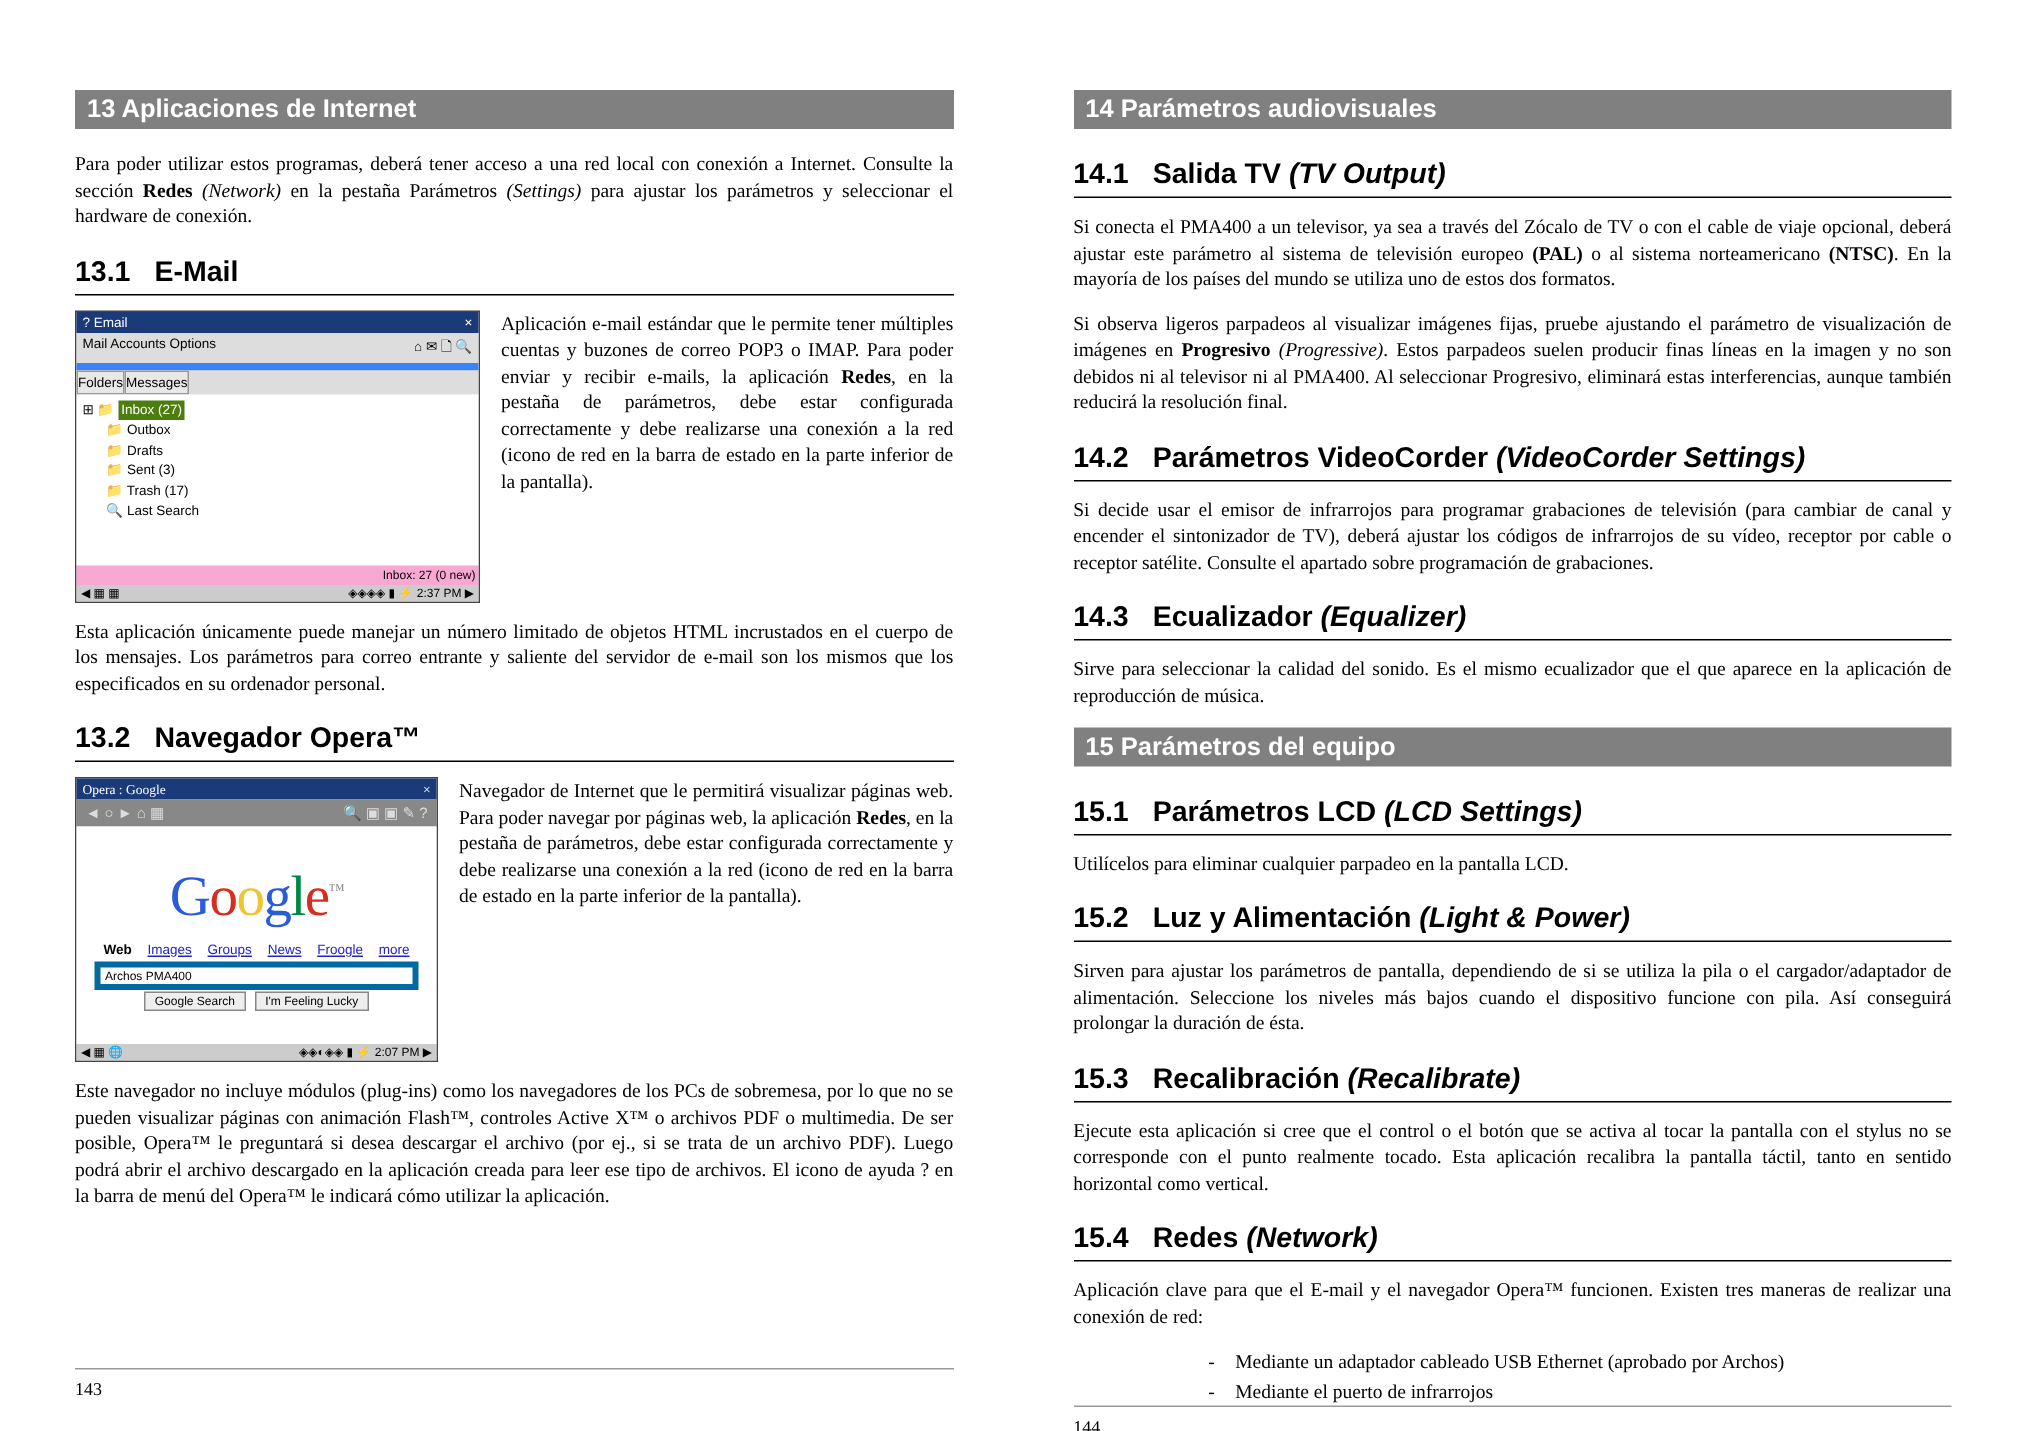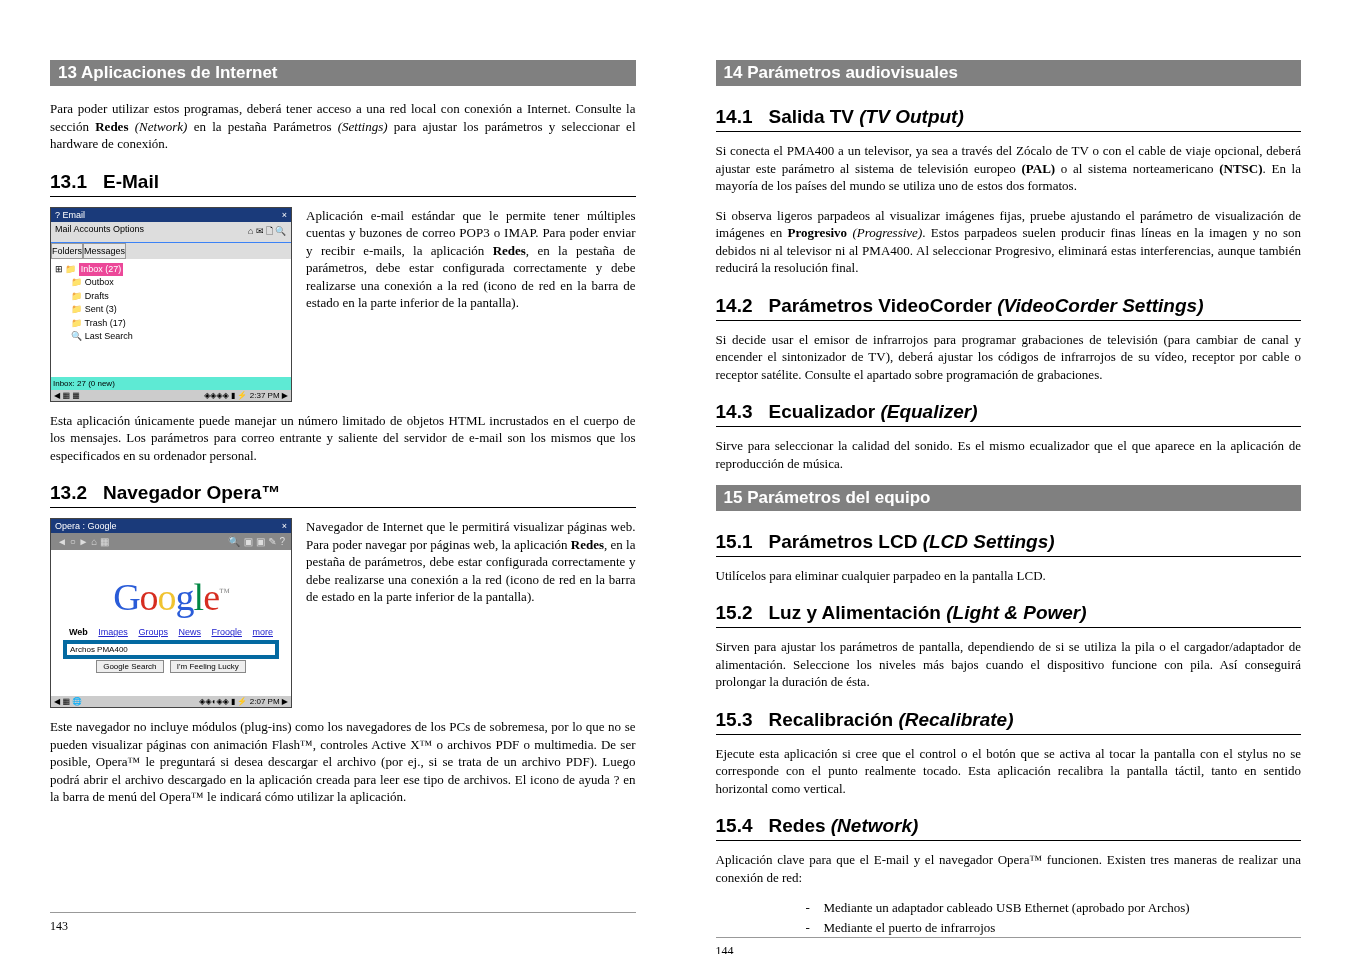--- a/index.html
+++ b/index.html
@@ -50,66 +50,66 @@
     .float-box {
       display: flex;
       gap: 14px;
       margin-bottom: 10px;
     }
     .float-box .text { flex: 1; text-align: justify; font-size: 13px; line-height: 1.35; }
     .img-mock {
       flex-shrink: 0;
     }
     .email-mock {
-      width: 242px;
+      width: 270px;
       height: 195px;
       border: 1px solid #444;
       background: #f0f0f0;
       font-family: Arial, sans-serif;
       font-size: 9px;
       display: flex;
       flex-direction: column;
     }
     .email-title {
       background: #1a3a7a;
       color: white;
       padding: 2px 4px;
       display: flex;
       justify-content: space-between;
     }
     .email-menu {
       background: #ddd;
       padding: 2px 4px;
       display: flex;
       justify-content: space-between;
-      border-bottom: 1px solid #3b82f6;
+      border-bottom: 5px solid #3b82f6;
     }
     .email-tabs {
       display: flex;
       background: #ddd;
     }
     .email-tab {
       padding: 2px 0;
       border: 1px solid #999;
       background: #e8e8e8;
     }
     .email-tree {
       flex: 1;
       background: white;
       padding: 4px;
       font-size: 9px;
       line-height: 1.5;
     }
     .tree-item { padding-left: 16px; }
-    .tree-sel { background: #ec4899; color: white; display: inline-block; padding: 0 2px; }
+    .tree-sel { background: #4d7c0f; color: white; display: inline-block; padding: 0 2px; }
     .email-status {
-      text-align: left;
+      text-align: right;
       font-size: 8px;
       padding: 2px;
-      background: #5eead4;
+      background: #f9a8d4;
     }
     .email-taskbar {
       background: #ccc;
       font-size: 8px;
       padding: 1px 3px;
       display: flex;
       justify-content: space-between;
     }
     .opera-mock {
       width: 242px;
@@ -120,20 +120,21 @@
       font-size: 9px;
       display: flex;
       flex-direction: column;
     }
     .opera-title {
       background: #1a3a7a;
       color: white;
       padding: 2px 4px;
       display: flex;
       justify-content: space-between;
+      font-family: Liberation Serif, serif;
     }
     .opera-toolbar {
       background: #888;
       color: #ddd;
       padding: 3px 6px;
       font-size: 10px;
       display: flex;
       justify-content: space-between;
     }
     .opera-body {

